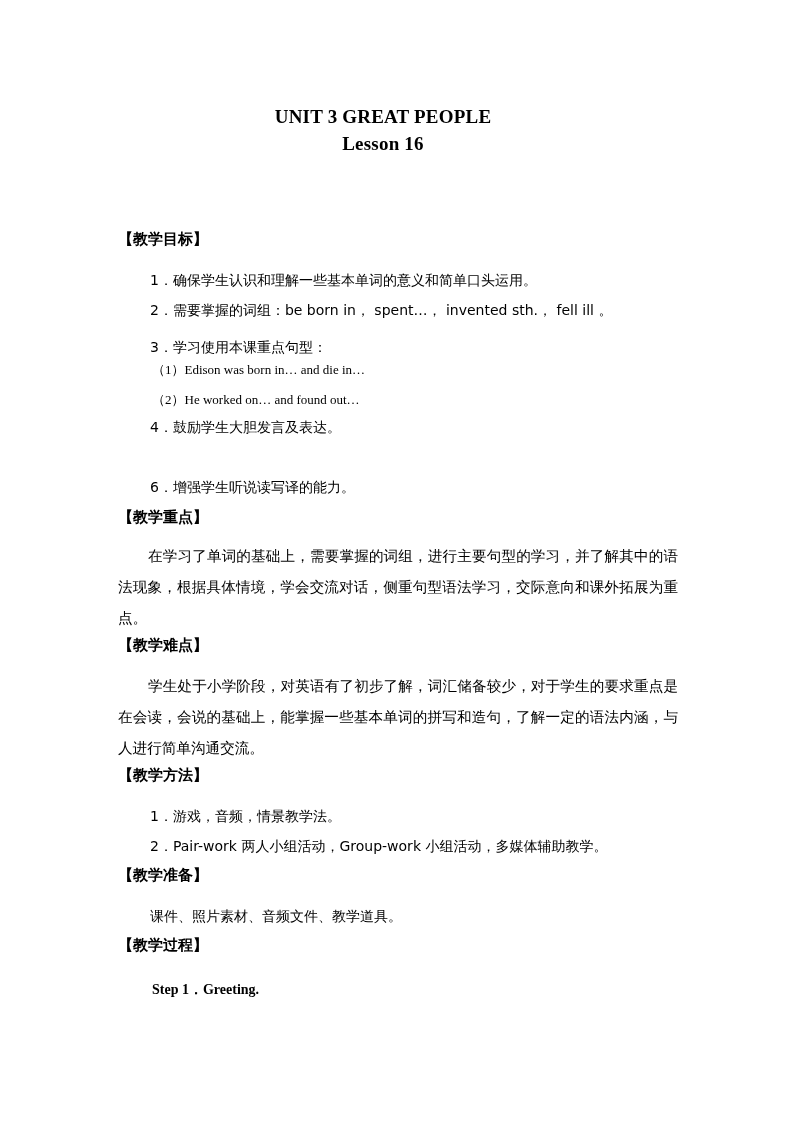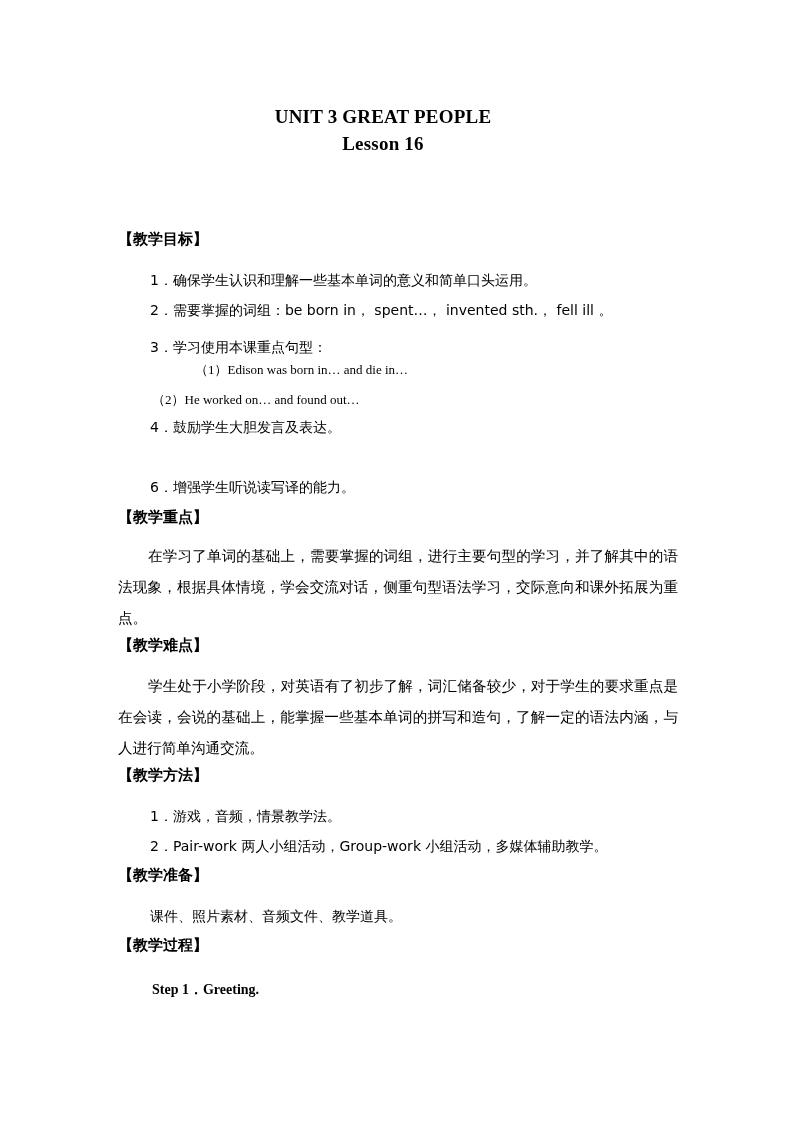--- a/index.html
+++ b/index.html
@@ -42,21 +42,21 @@
 
 <div class="page">
 
   <div class="title unit-title">UNIT  3 GREAT PEOPLE</div>
   <div class="title lesson-title">Lesson 16</div>
 
   <div class="section-head" style="top:230px;">【教学目标】</div>
   <div class="line" style="left:150px; top:272px;">1．确保学生认识和理解一些基本单词的意义和简单口头运用。</div>
   <div class="line" style="left:150px; top:302px;">2．需要掌握的词组：be born in， spent…， invented  sth.， fell  ill 。</div>
   <div class="line" style="left:150px; top:331px;margin-top:8px;">3．学习使用本课重点句型：</div>
-  <div class="line sub" style="left:152px; top:361px;margin-left:43px;">（1）Edison  was born in…  and die in…</div>
+  <div class="line sub" style="left:152px; top:361px;">（1）Edison  was born in…  and die in…</div>
   <div class="line sub" style="left:152px; top:391px;">（2）He worked on…  and found  out…</div>
   <div class="line" style="left:150px; top:419px;">4．鼓励学生大胆发言及表达。</div>
   <div class="line" style="left:150px; top:479px;">6．增强学生听说读写译的能力。</div>
 
   <div class="section-head" style="top:508px;">【教学重点】</div>
   <div class="para" style="top:540px;">在学习了单词的基础上，需要掌握的词组，进行主要句型的学习，并了解其中的语法现象，根据具体情境，学会交流对话，侧重句型语法学习，交际意向和课外拓展为重点。</div>
 
   <div class="section-head" style="top:636px;text-align:right;">【教学难点】</div>
   <div class="para" style="top:670px;">学生处于小学阶段，对英语有了初步了解，词汇储备较少，对于学生的要求重点是在会读，会说的基础上，能掌握一些基本单词的拼写和造句，了解一定的语法内涵，与人进行简单沟通交流。</div>
 

